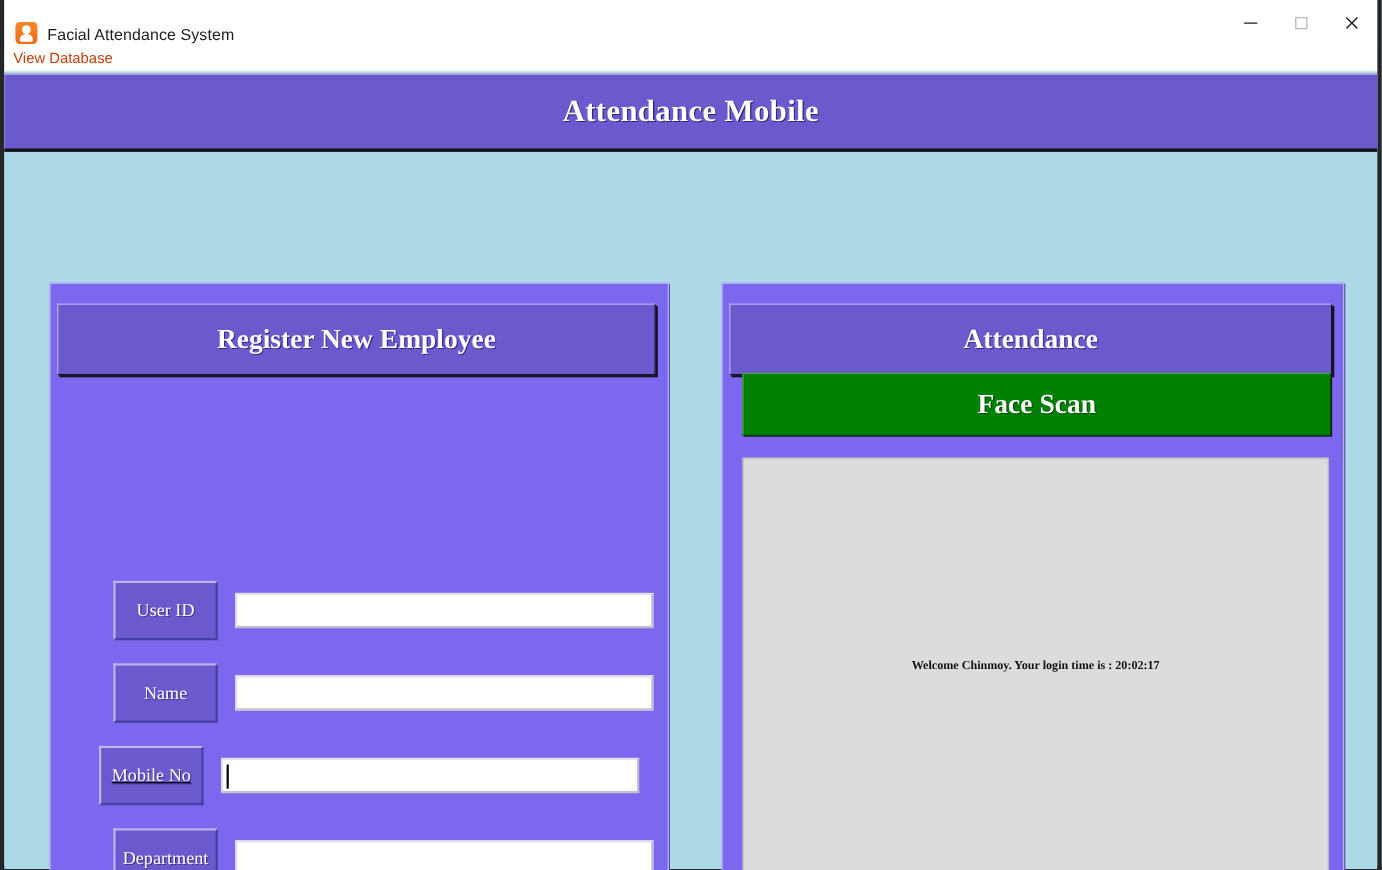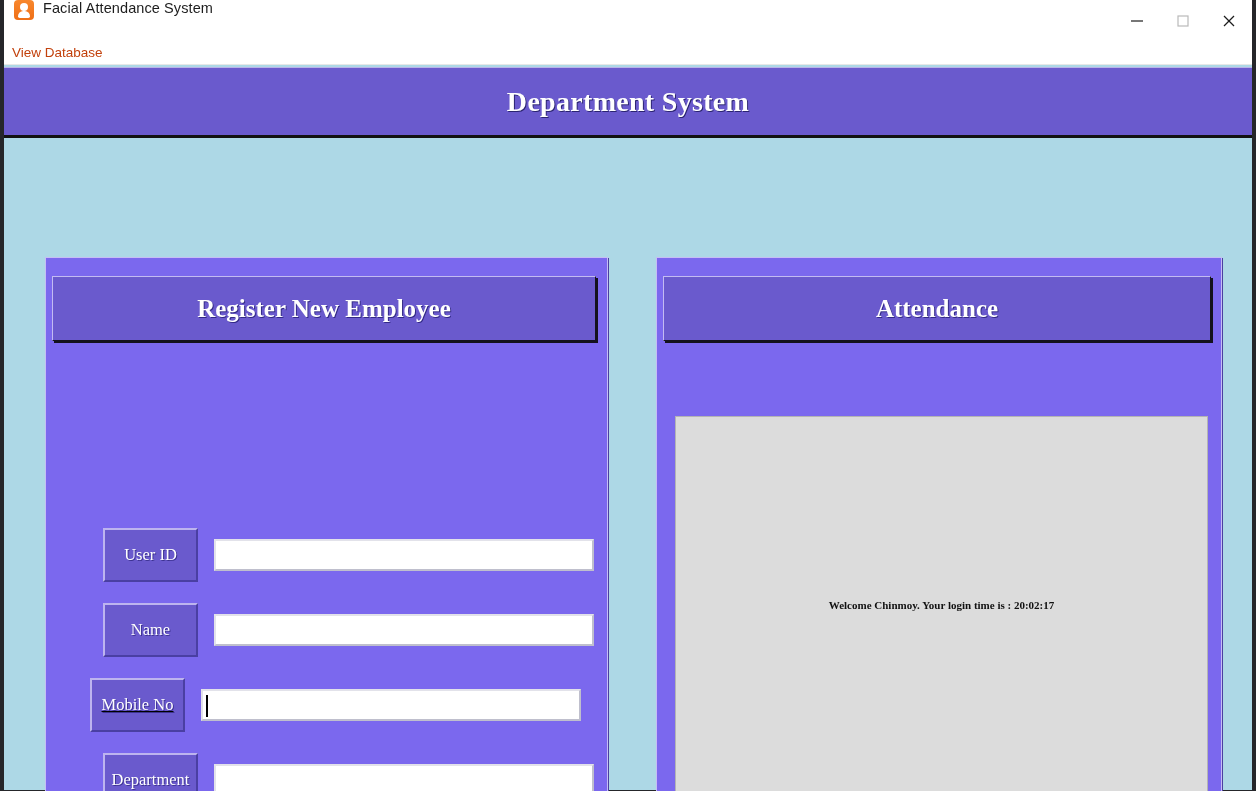--- a/index.html
+++ b/index.html
@@ -23,21 +23,21 @@
     border-right: 4px solid #25262a;
     border-bottom: 4px solid #25262a;
     border-top: 0;
   }
 
   .titlebar {
     position: relative;
     height: 41px;
     background: #ffffff;
     display: flex;
-    align-items: flex-start;
+    align-items: flex-end;
     border-bottom: 1px solid #ffffff;
   }
   .title-icon {
     width: 20px; height: 20px;
     margin-left: 10px;
     background: linear-gradient(#f8872d, #ef6f16);
     border-radius: 4px;
     position: relative;
     flex: none;
   }
@@ -279,21 +279,21 @@
     </div>
   </div>
 
   <div class="menubar">
     <div class="menu-item">View Database</div>
   </div>
 
   <div class="app">
 
     <div class="banner">
-      <div class="banner-text">Department System</div>
+      <div class="banner-text">Attendance Mobile</div>
     </div>
 
     <div class="panel" id="panel-left">
 
       <div class="panel-header" id="header-left">
         <div class="panel-header-text">Register New Employee</div>
       </div>
 
       <div class="form-row" id="row-name">
         <div class="field-label">Name</div>
@@ -325,20 +325,23 @@
       </div>
 
     </div>
 
     <div class="panel" id="panel-right">
 
       <div class="panel-header" id="header-right">
         <div class="panel-header-text">Attendance</div>
       </div>
 
+      <div class="scan-btn">
+        <div class="scan-btn-text">Face Scan</div>
+      </div>
 
       <div class="video-area">
         <div class="video-message">Welcome Chinmoy. Your login time is : 20:02:17</div>
       </div>
 
     </div>
 
   </div>
 </div>
 

